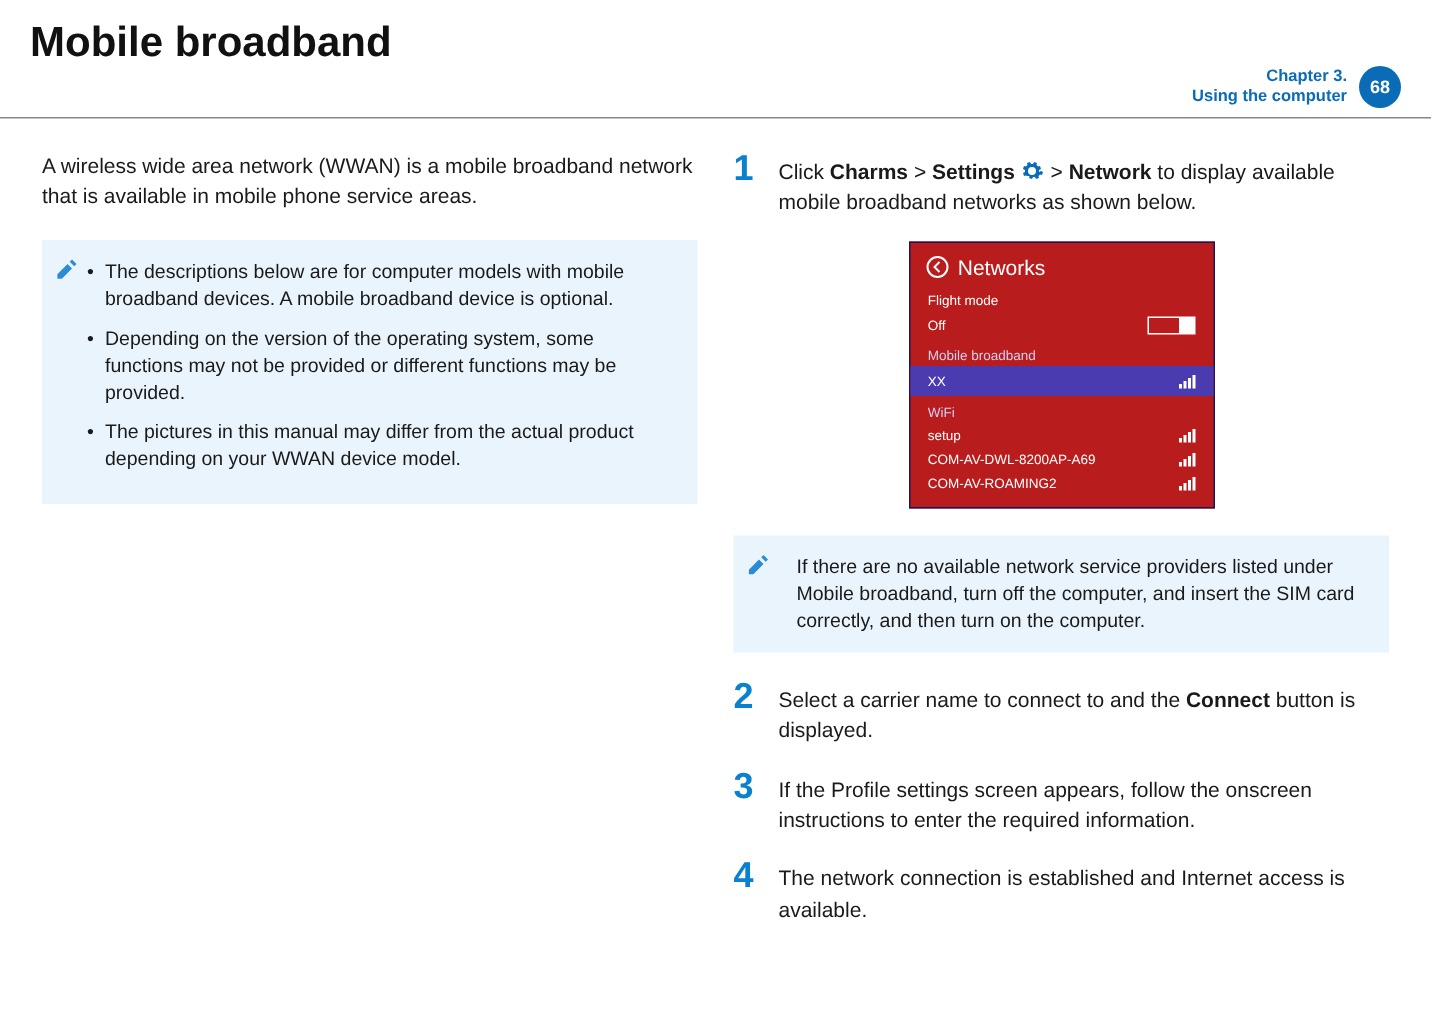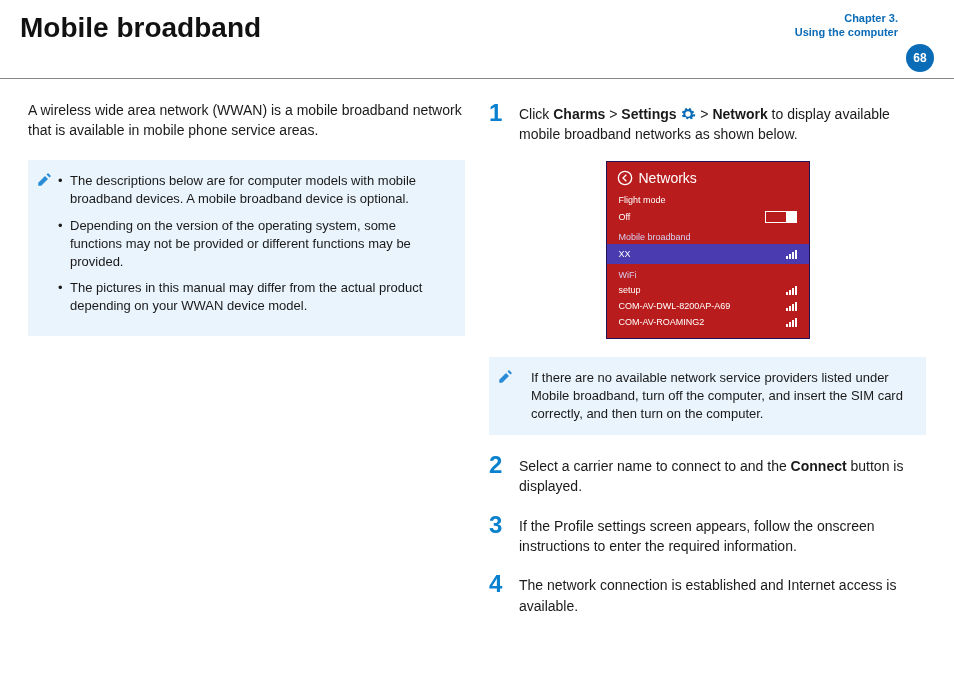--- a/index.html
+++ b/index.html
@@ -15,21 +15,21 @@
   .header {
     display: flex;
     justify-content: space-between;
     align-items: flex-start;
     padding: 12px 20px 6px 20px;
     border-bottom: 1px solid #888;
   }
   .title-block { display: flex; align-items: baseline; gap: 8px; }
   .title-main { font-size: 28px; font-weight: 700; color: #111; }
   .title-sub  { font-size: 16px; font-weight: 700; color: #111; }
-  .chapter-block { display: flex; align-items: flex-start; gap: 8px; }
+  .chapter-block { display: flex; align-items: flex-end; gap: 8px; }
   .chapter-text { text-align: right; font-size: 11px; font-weight: 700; color: #0a6bb7; line-height: 1.25; }
   .page-badge {
     width: 28px; height: 28px; border-radius: 50%;
     background: #0a6bb7; color: #fff;
     display: flex; align-items: center; justify-content: center;
     font-size: 12px; font-weight: 700; margin-top: 32px;
   }
   .columns { display: flex; gap: 24px; padding: 22px 28px; }
   .col { flex: 1; }
   .intro { font-size: 14px; line-height: 1.4; margin-bottom: 20px; }

